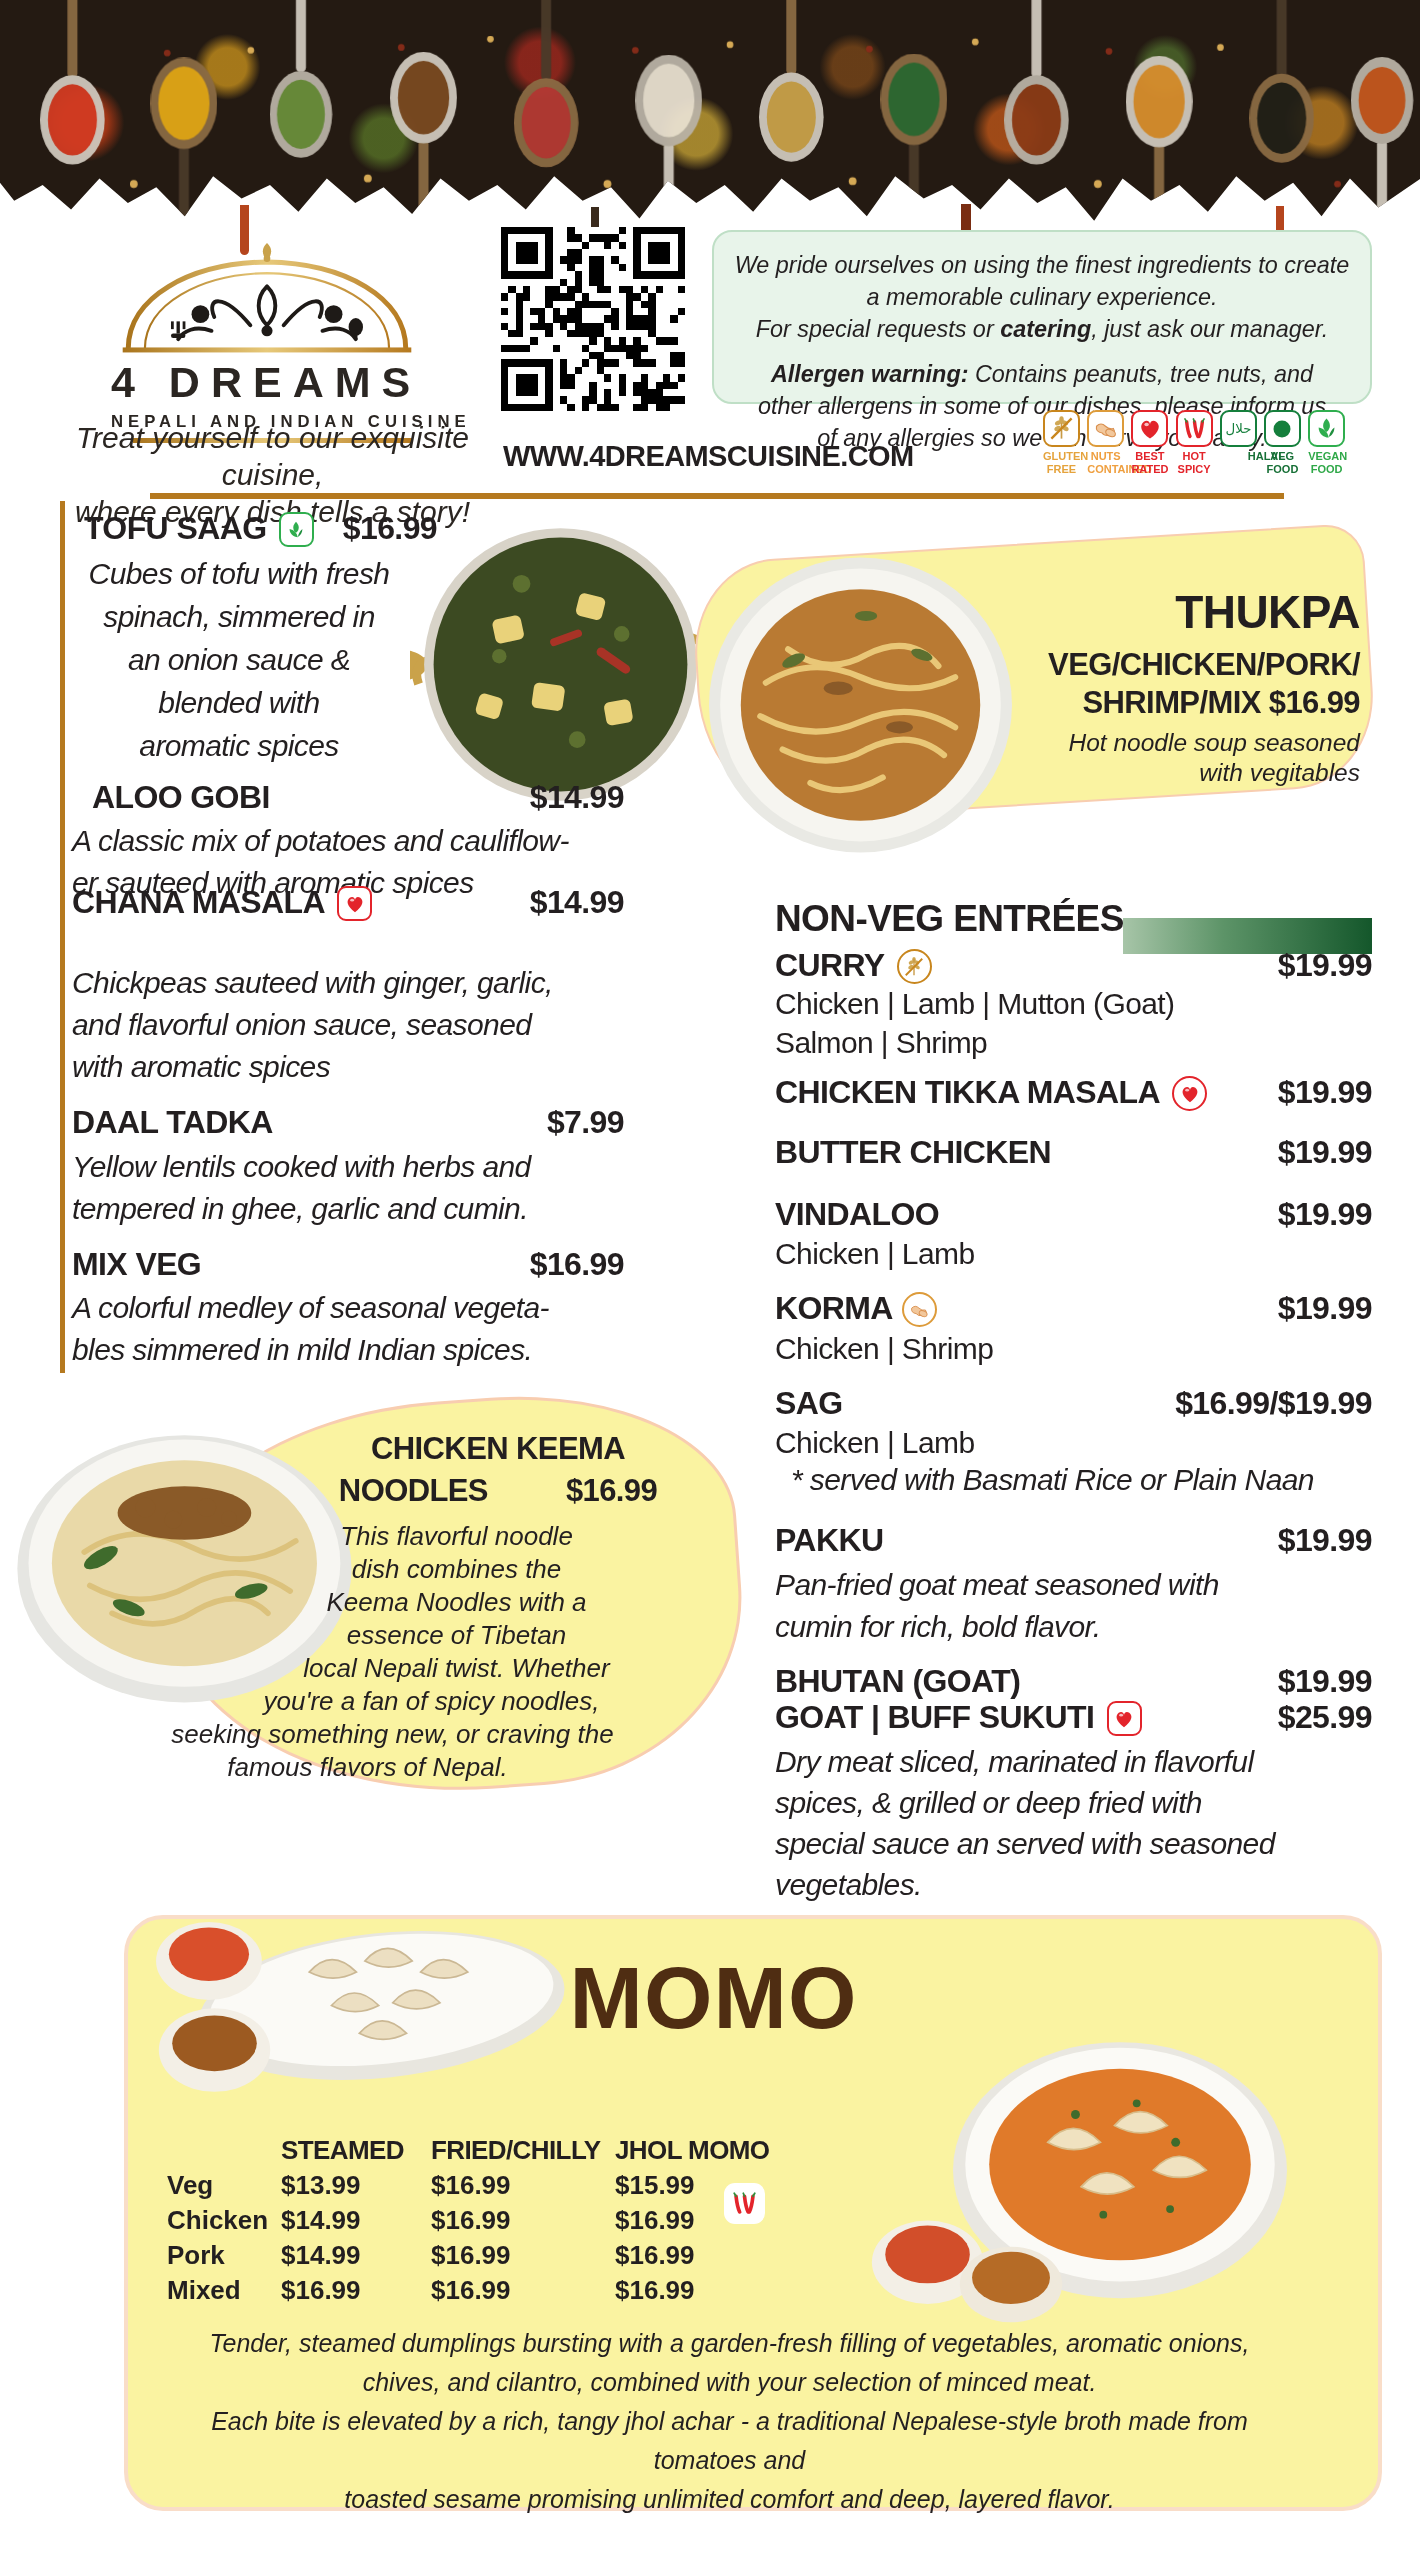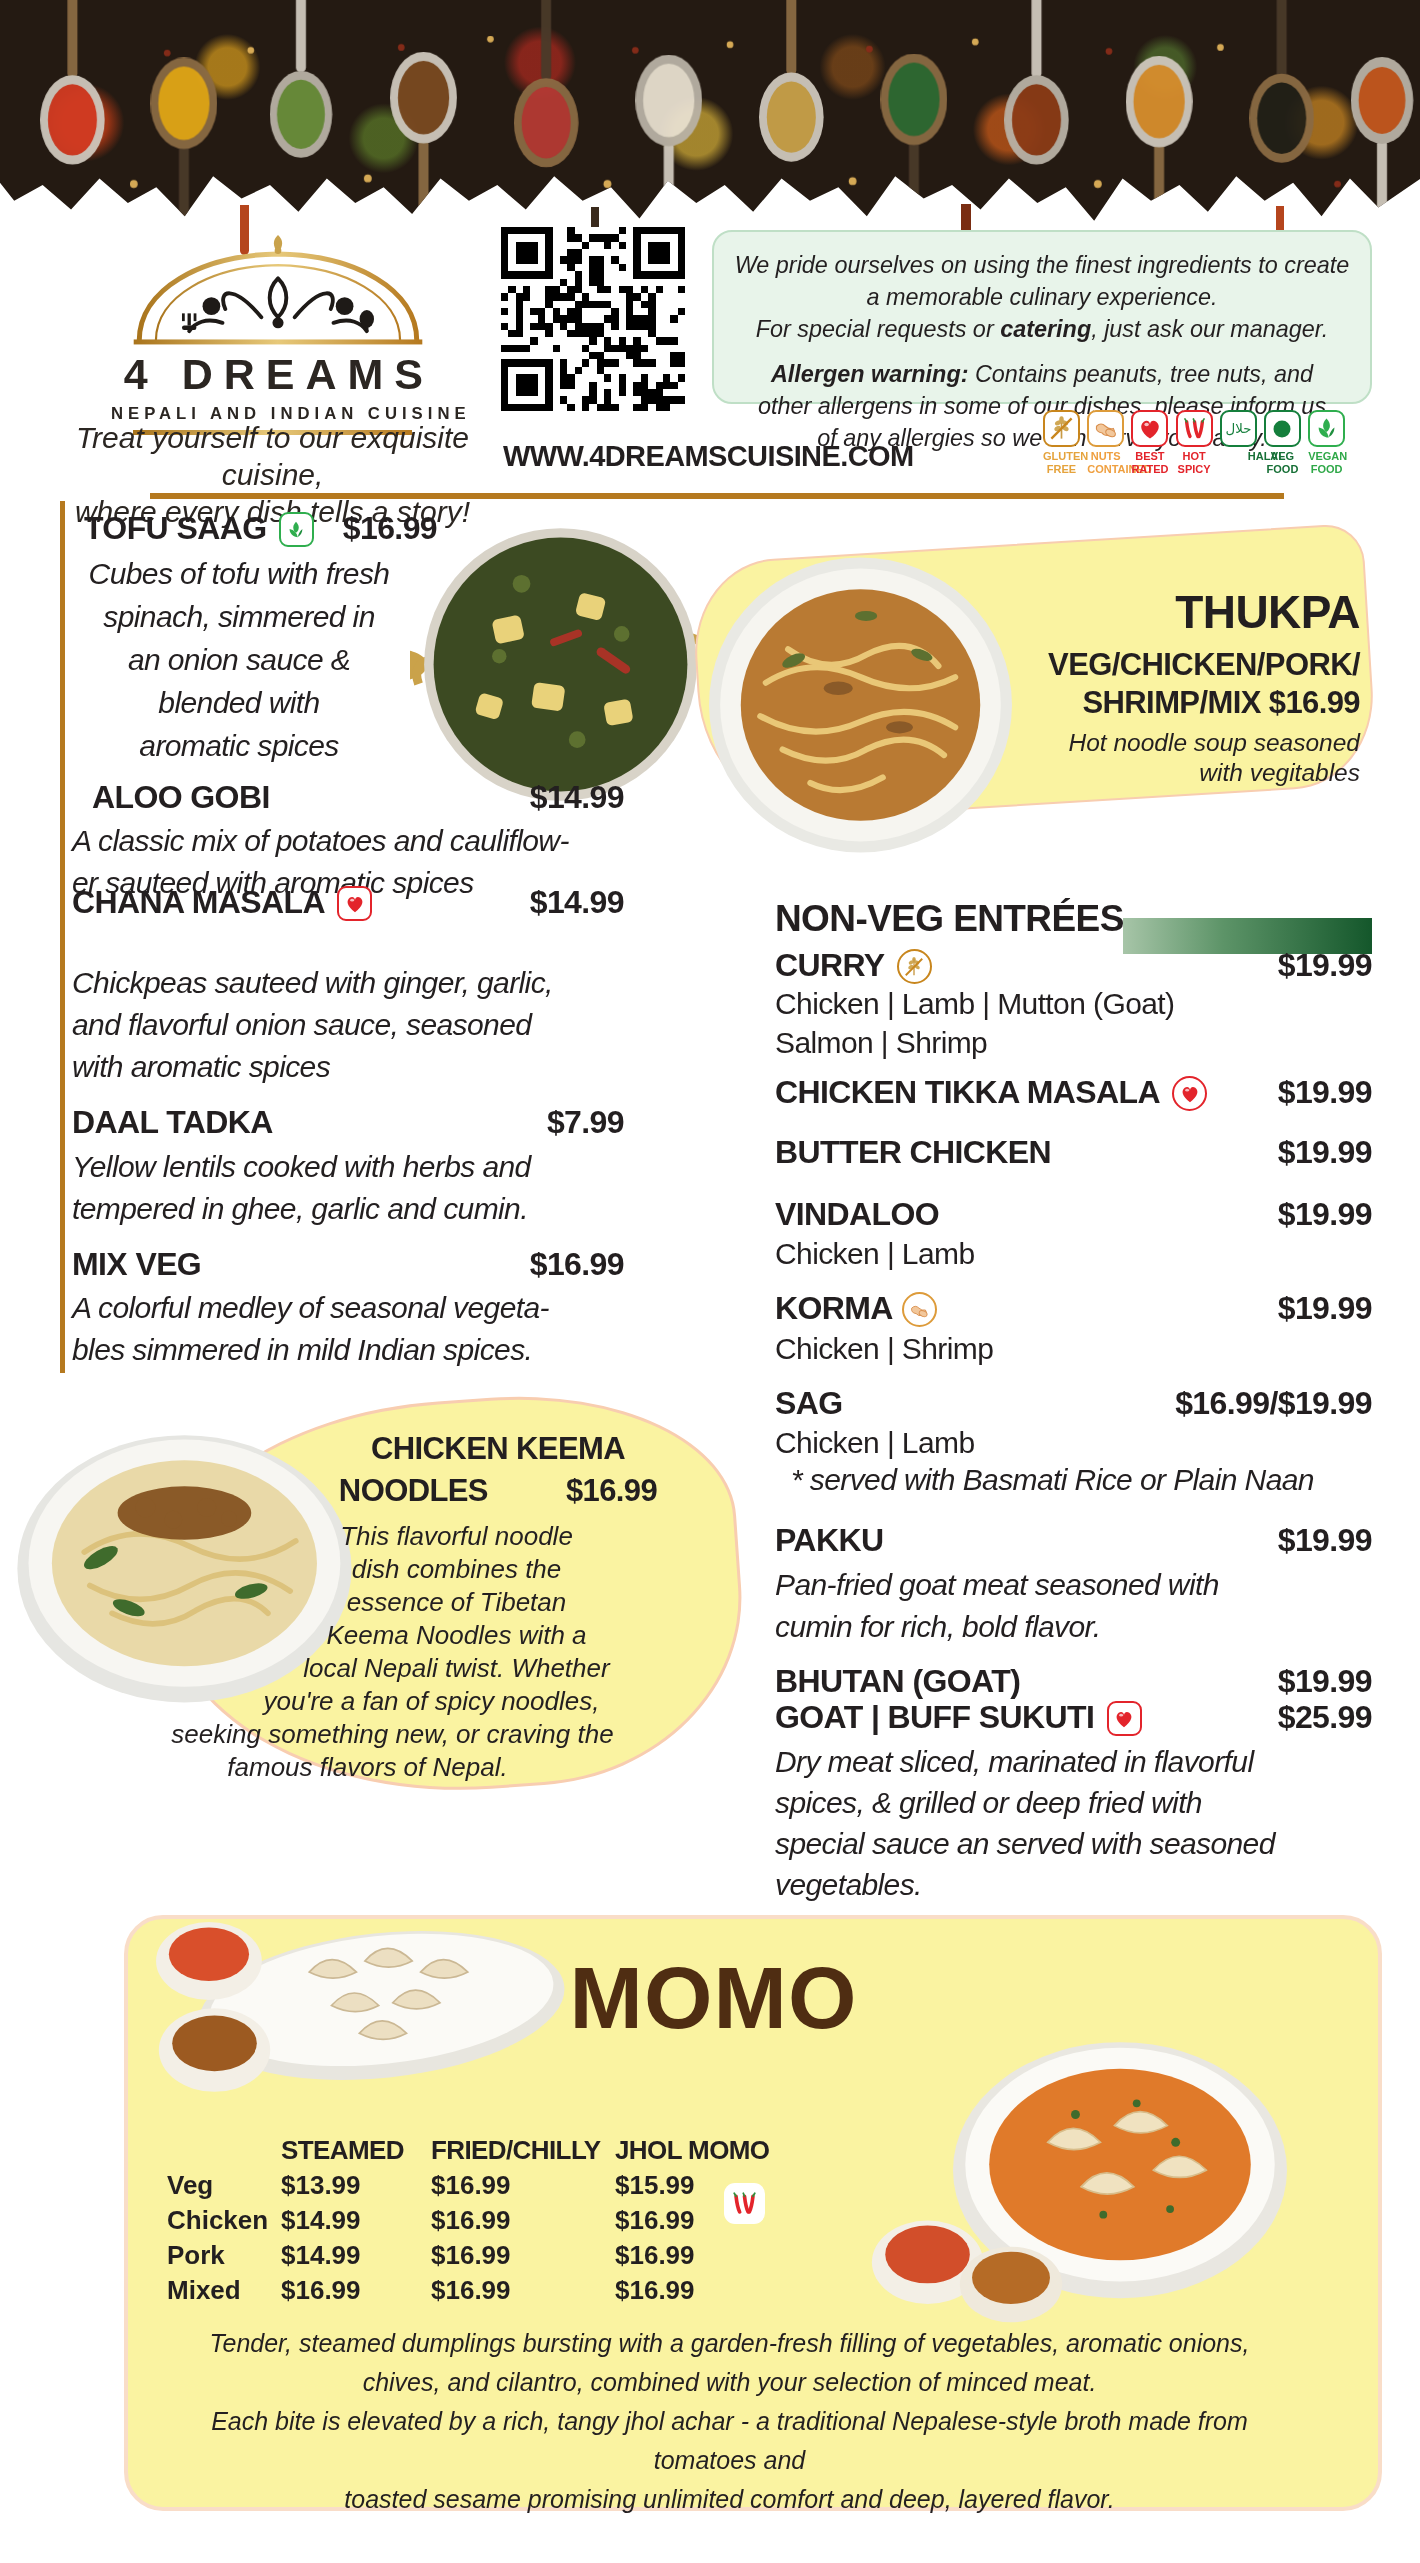--- a/index.html
+++ b/index.html
@@ -19,21 +19,21 @@
       radial-gradient(circle at 93% 55%, rgba(210,140,35,.7) 0 22px, transparent 37px);
     clip-path:polygon(0 0,100% 0,100% 80%,97% 93%,95% 80%,93% 97%,91% 82%,89% 90%,87% 79%,
       85% 95%,83% 83%,81% 90%,79% 80%,77% 99%,75% 84%,73% 91%,71% 80%,69% 94%,67% 83%,
       65% 89%,63% 79%,61% 97%,59% 84%,57% 90%,55% 80%,53% 95%,51% 83%,49% 91%,47% 81%,
       45% 98%,43% 84%,41% 90%,39% 79%,37% 94%,35% 83%,33% 90%,31% 80%,29% 96%,27% 84%,
       25% 91%,23% 80%,21% 95%,19% 83%,17% 89%,15% 79%,13% 97%,11% 84%,9% 91%,7% 80%,
       5% 94%,3% 83%,1% 90%,0 82%);}
   .banner svg{position:absolute;left:0;top:0;}
   .drip{position:absolute;border-radius:0 0 5.6px 5.6px;}
   
-  .logo{position:absolute;left:111px;top:234px;width:323px;text-align:right;}
+  .logo{position:absolute;left:111px;top:242px;width:323px;text-align:left;}
   .logo-name{font-size:43px;font-weight:700;letter-spacing:11px;color:#2b2622;margin-top:3.3px;white-space:nowrap;}
   .logo-sub{font-size:16.7px;font-weight:700;letter-spacing:5px;color:#2b2622;margin-top:4.5px;white-space:nowrap;}
   .logo-rule{height:5px;width:279px;margin:6.7px auto 0;background:linear-gradient(90deg,#a9741c,#e7c97a,#b5791f);}
   .tagline{position:absolute;left:61px;top:419px;width:423px;text-align:center;
            font-style:italic;font-size:30px;line-height:37px;color:#2b2622;}
   .qr{position:absolute;left:501px;top:227px;width:184px;height:184px;}
   .infobox{position:absolute;left:712px;top:230px;width:660px;height:174px;box-sizing:border-box;
            background:#e8f4ea;border:2.2px solid #bfdfc6;border-radius:20px;
            text-align:center;font-style:italic;font-size:23.4px;line-height:32px;padding-top:16.7px;}
   .infobox b{font-style:italic;}
@@ -816,22 +816,22 @@
     </svg>
   </div>
   <div class="keema-t1">CHICKEN KEEMA</div>
   <div class="keema-t2">
     <span>NOODLES</span>
     <span>$16.99</span>
   </div>
   <div class="keema-desc">
     <div>This flavorful noodle</div>
       <div>dish combines the</div>
-    <div>essence of Tibetan</div>
-      <div>Keema Noodles with a</div>
+    <div>Keema Noodles with a</div>
+      <div>essence of Tibetan</div>
     <div>local Nepali twist. Whether</div>
       <div>you're a fan of spicy noodles,</div>
     <div>seeking something new, or craving the</div>
       <div>famous flavors of Nepal.</div>
   </div>
 
   <div class="momo-box"></div>
   <div class="momo-title">MOMO</div>
 
   <div class="imgwrap" style="left:142px;top:1883px;">

